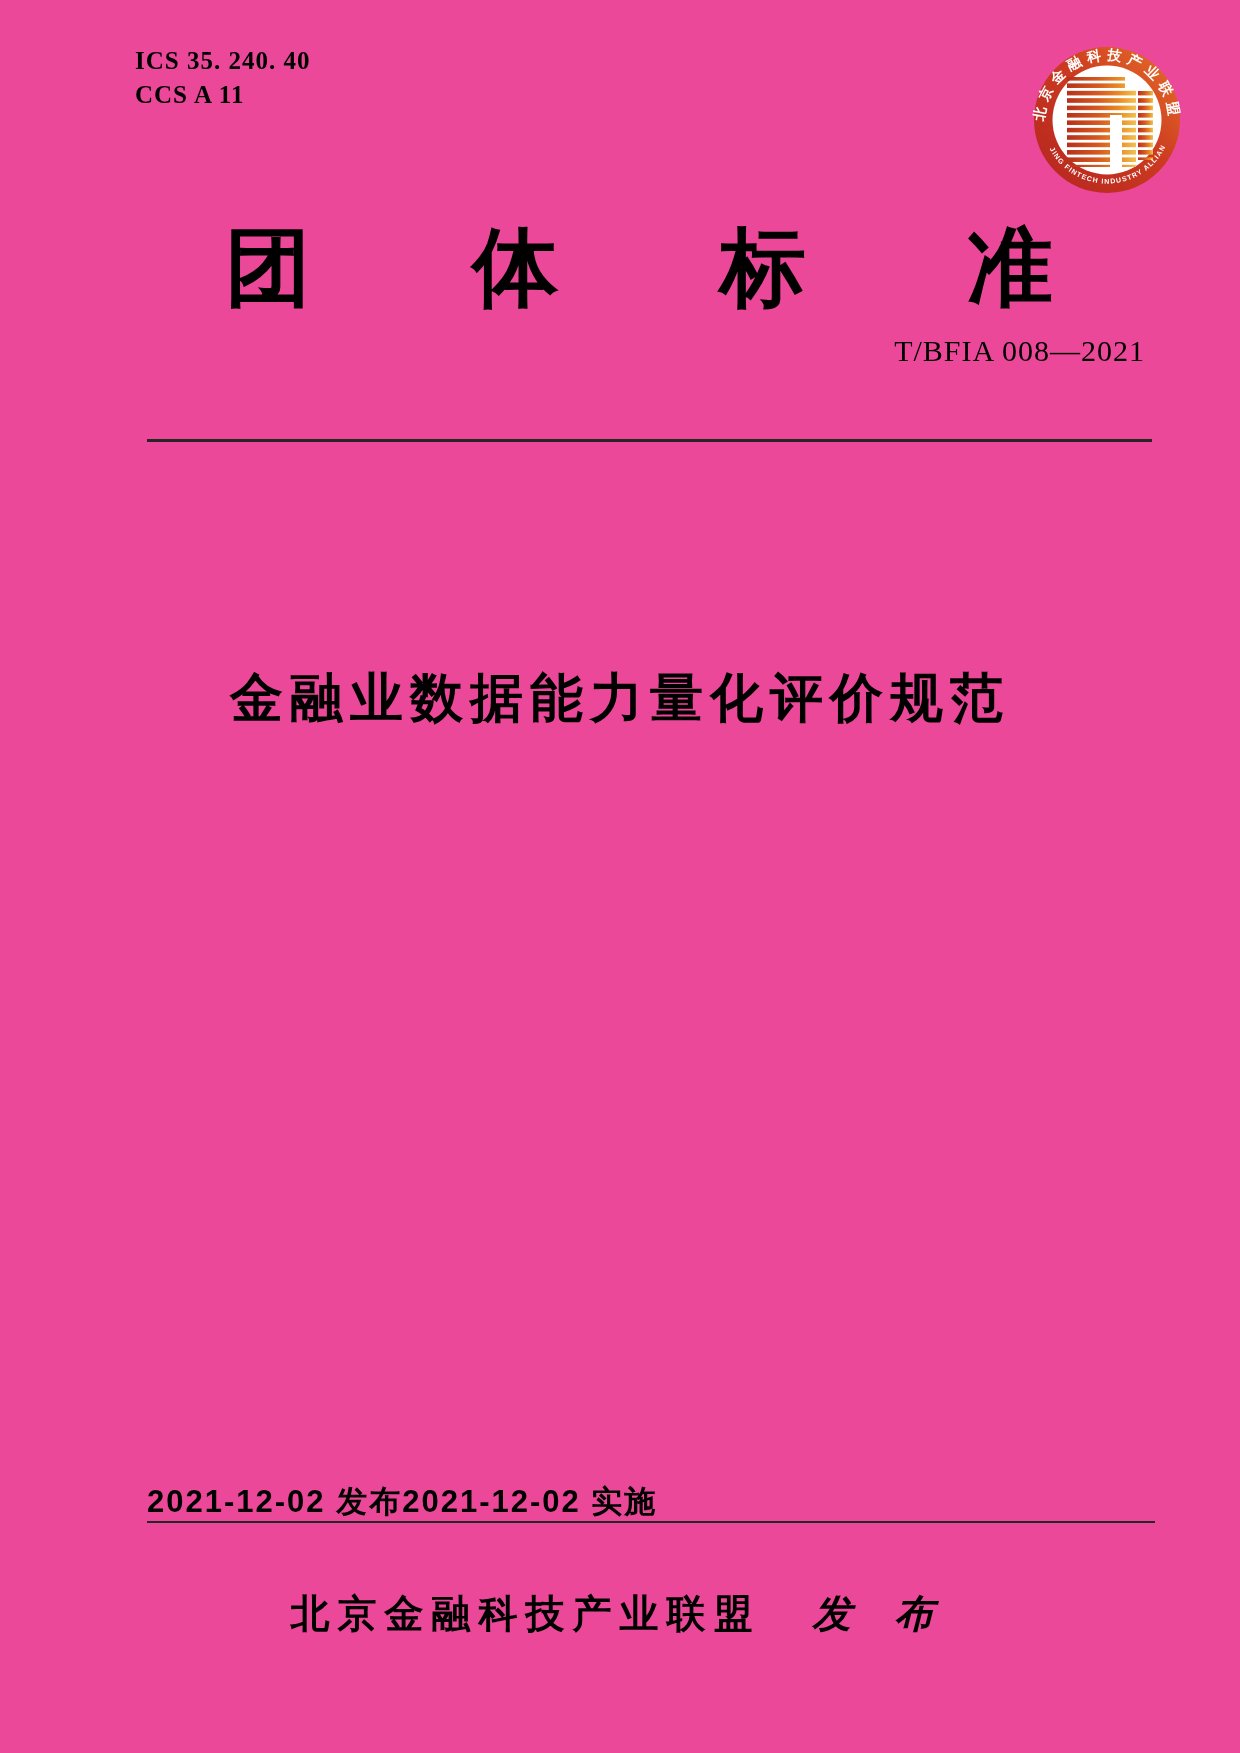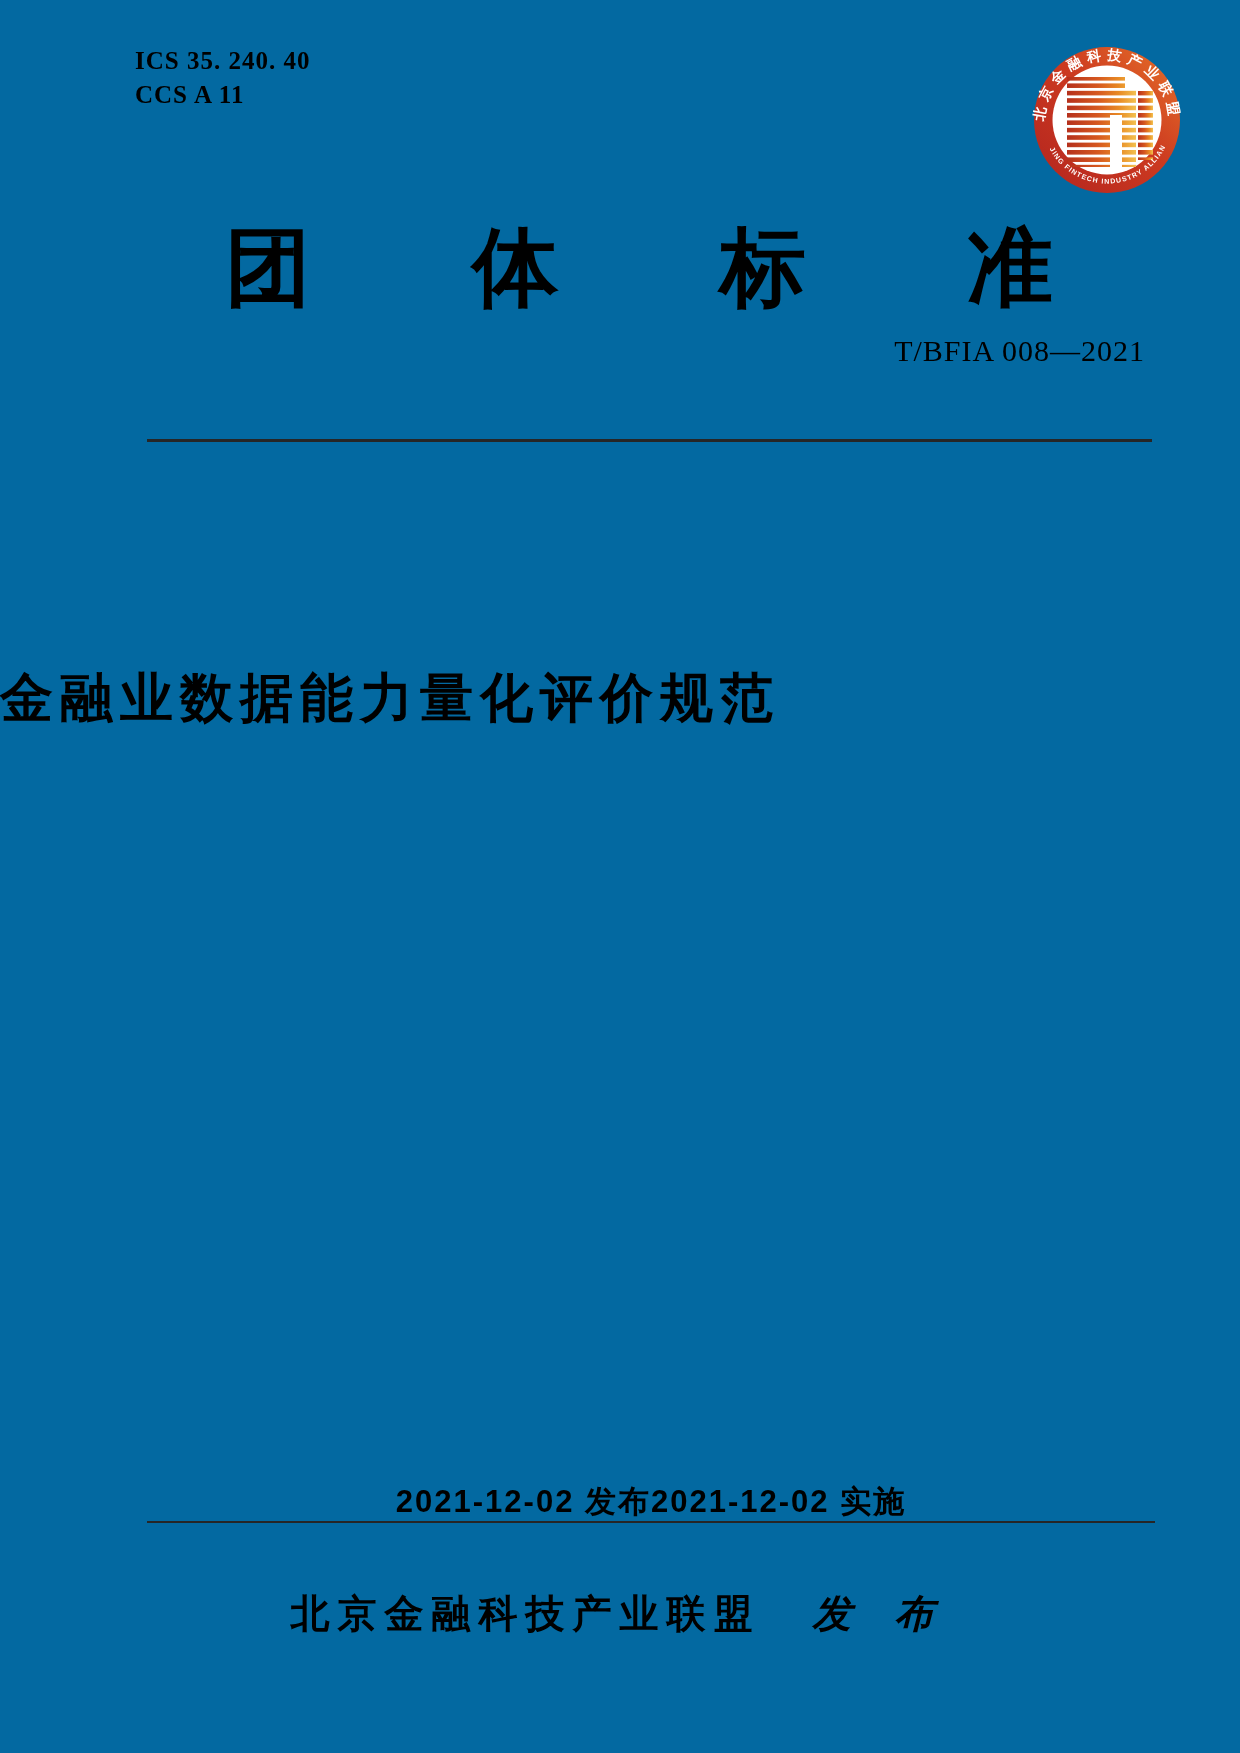--- a/index.html
+++ b/index.html
@@ -1,19 +1,19 @@
 <!DOCTYPE html>
 <html><head>
 <meta charset="utf-8">
 <style>
   html,body{margin:0;padding:0;background:#ffffff;}
   .page{
     position:relative;
     width:1240px;height:1753px;
-    background:#0369a1;
+    background:#ec4899;
     font-family:"Liberation Sans",sans-serif;
     color:#000;
     overflow:hidden;
   }
   .ics-block{
     position:absolute;left:135px;top:44px;
     font-family:"Liberation Serif",serif;
     font-size:25px;line-height:34px;
     font-weight:bold;
     letter-spacing:1px;
@@ -33,37 +33,37 @@
     position:absolute;right:95px;top:334px;
     font-family:"Liberation Serif",serif;
     font-size:30px;color:#000;letter-spacing:1px;margin-left:12px;
   }
   .rule-top{
     position:absolute;left:147px;top:439px;width:1005px;height:3px;
     background:#262626;
   }
   .main-title{
     position:absolute;left:0;top:668px;width:1240px;
-    text-align:left;
+    text-align:center;
     font-family:"Liberation Sans",sans-serif;
     font-weight:bold;
     font-size:53px;line-height:60px;
     letter-spacing:7px;
     color:#000;
   }
   .sub-title{
     position:absolute;left:0;top:784px;width:1240px;
     text-align:center;
     font-family:"Liberation Serif",serif;
     font-size:30px;line-height:36px;
     color:#000;
   }
   .date-row{
     position:absolute;left:147px;top:1485px;width:1008px;
-    display:flex;justify-content:center;
+    display:flex;justify-content:flex-start;
     font-family:"Liberation Sans",sans-serif;
     font-size:31px;line-height:34px;
     font-weight:600;
     letter-spacing:2px;
     color:#000;
   }
   .rule-bottom{
     position:absolute;left:147px;top:1521px;width:1008px;height:2px;
     background:#262626;
   }

